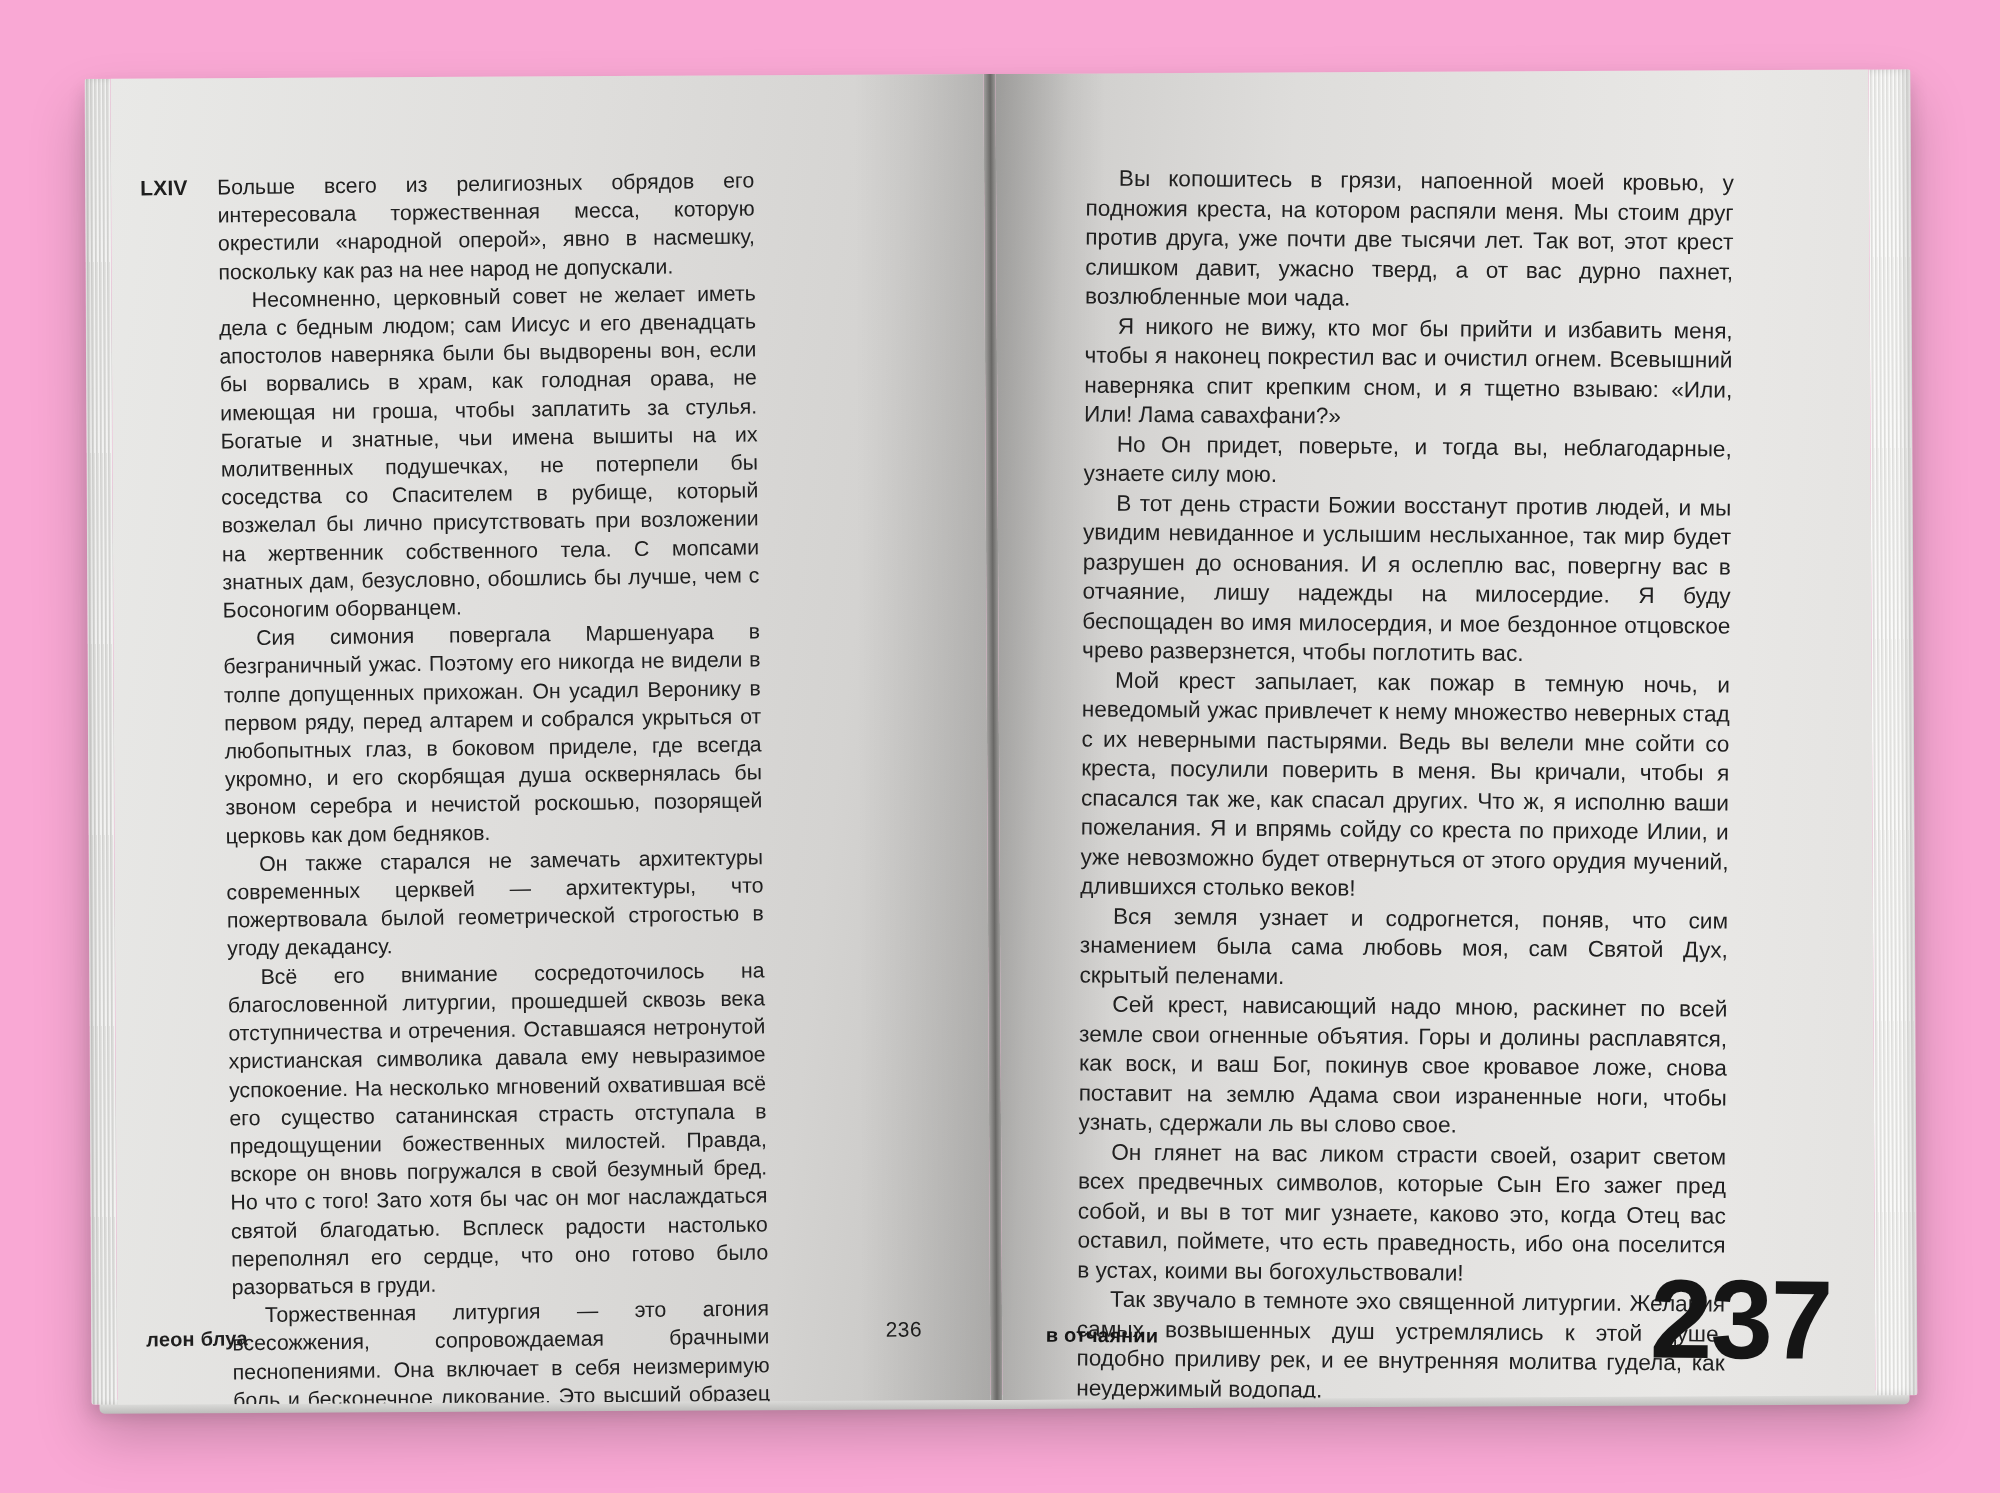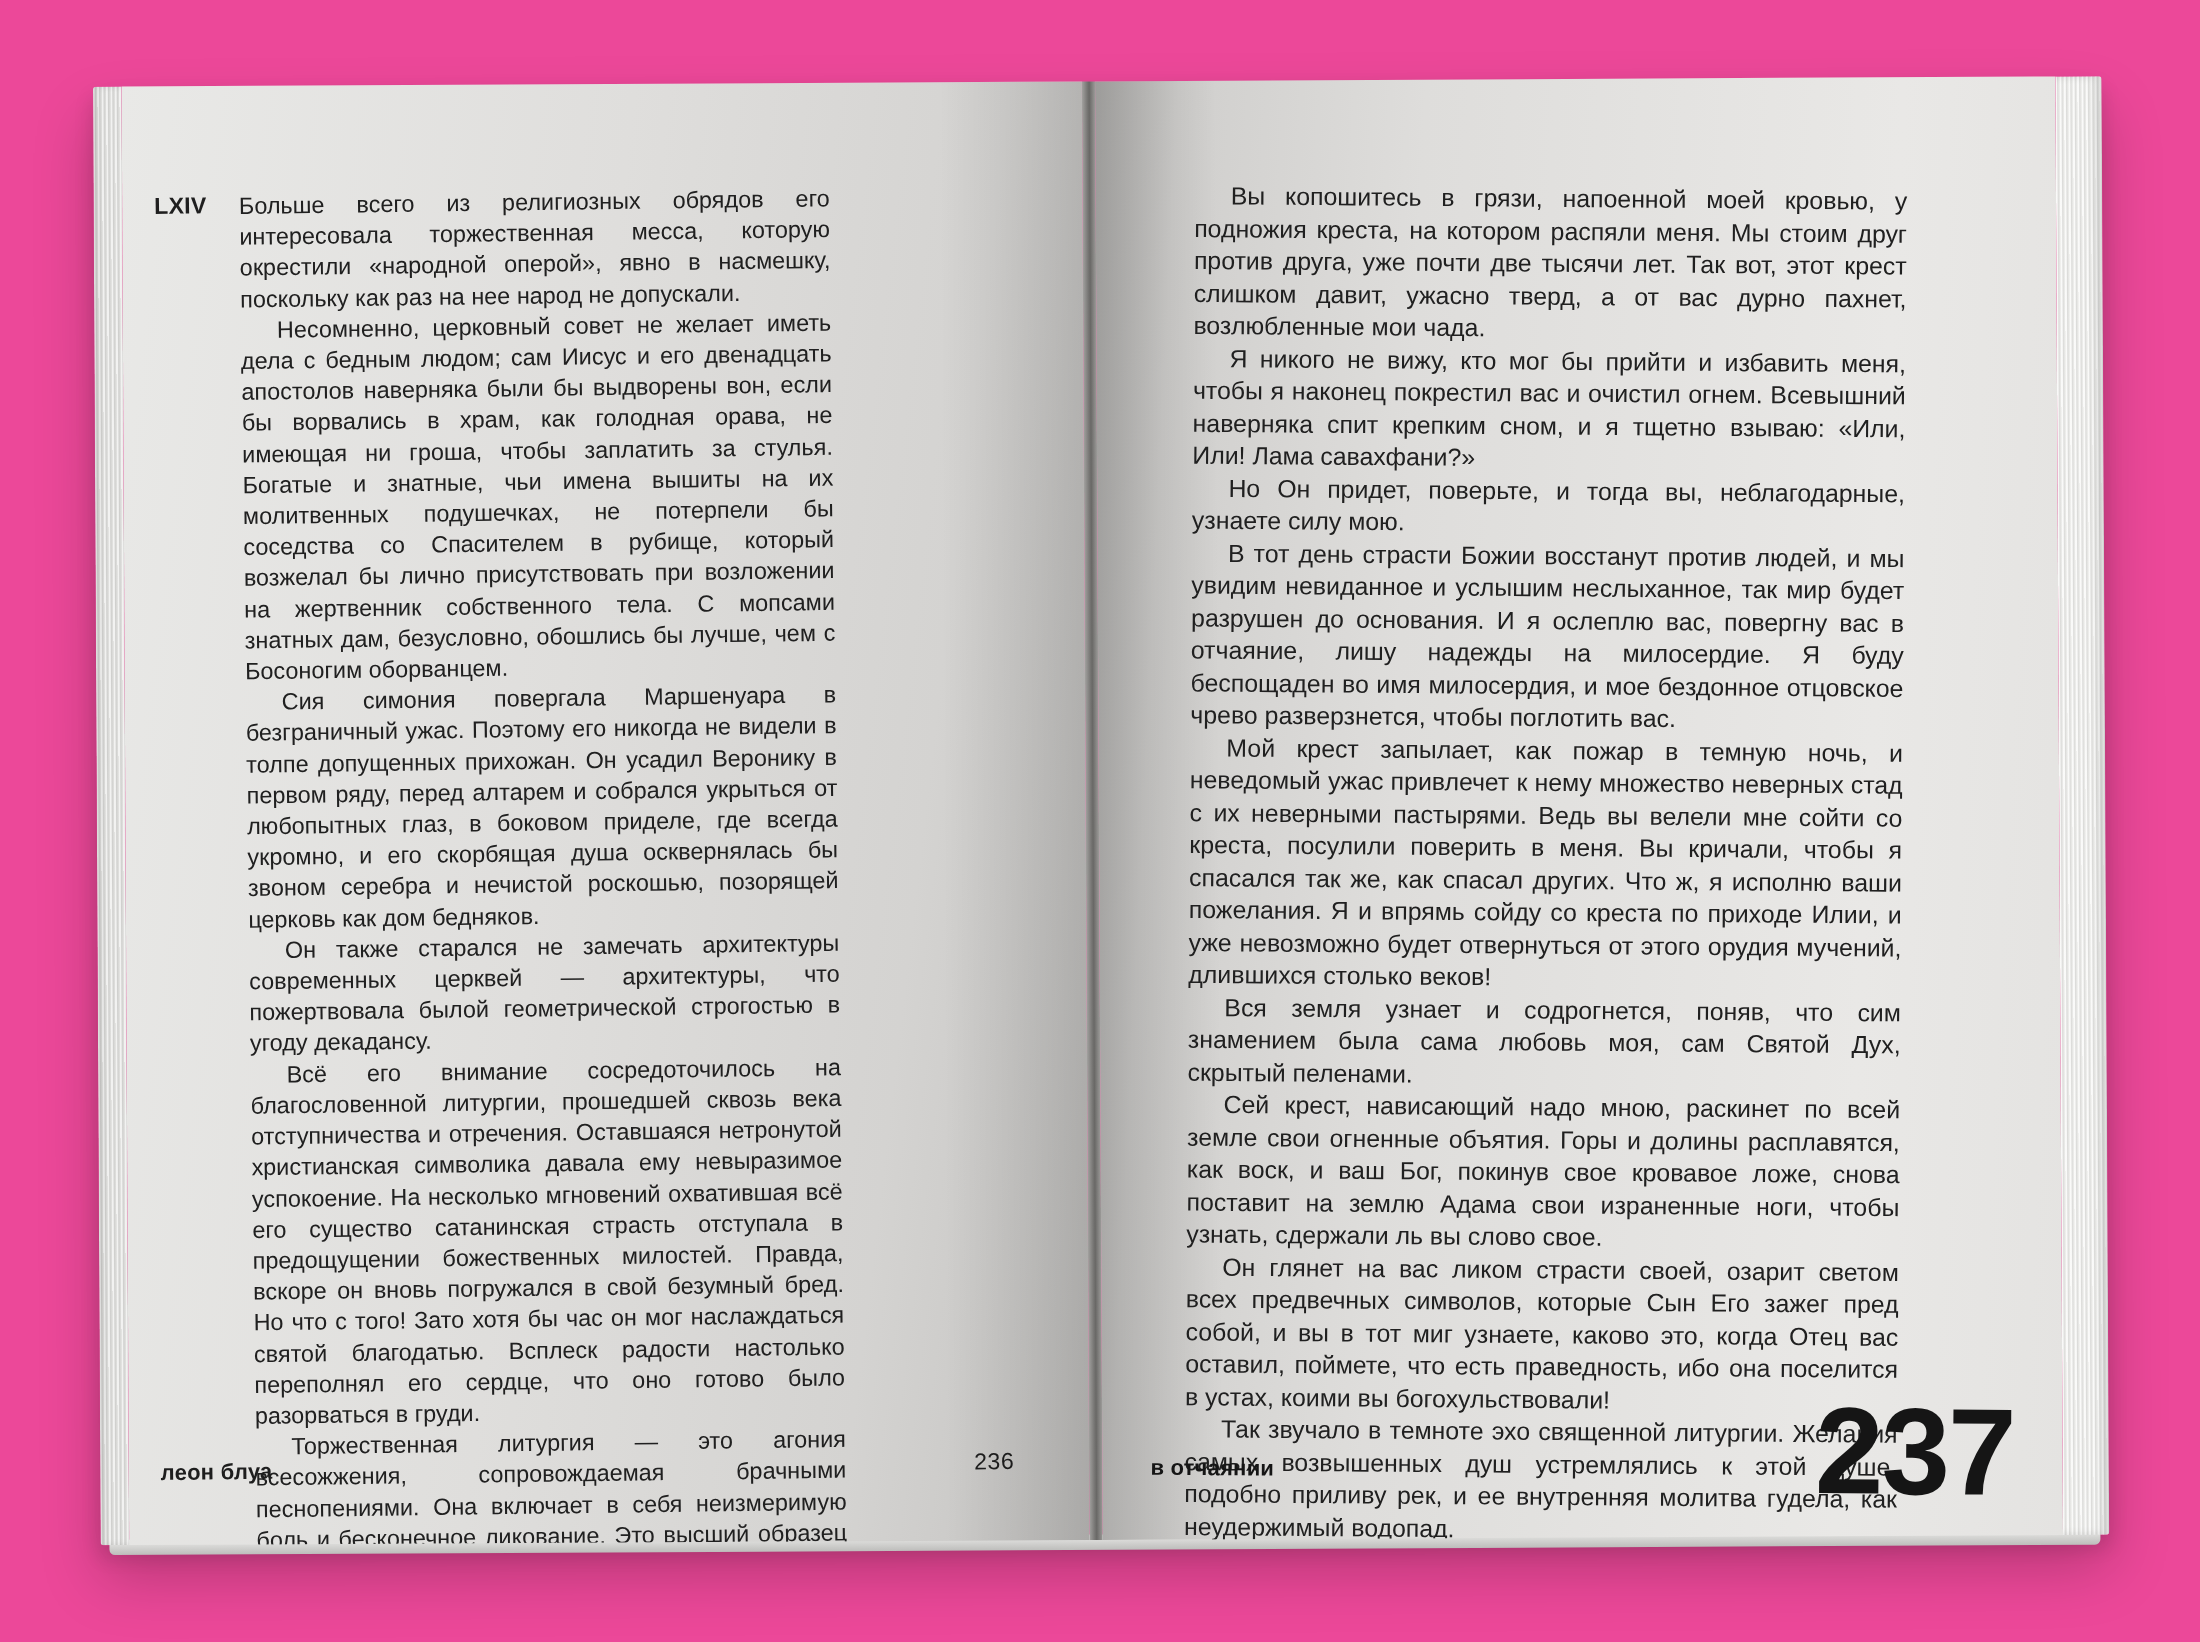--- a/index.html
+++ b/index.html
@@ -5,21 +5,21 @@
   html, body {
     margin: 0;
     padding: 0;
     background: #ffffff;
     font-family: "Liberation Sans", "DejaVu Sans", sans-serif;
   }
   .scene {
     position: relative;
     width: 2000px;
     height: 1493px;
-    background: #ec4899;
+    background: #f9a8d4;
     overflow: hidden;
   }
 
   
   .book {
     position: absolute;
     left: 88px;
     top: 74px;
     width: 1826px;
     height: 1326px;

